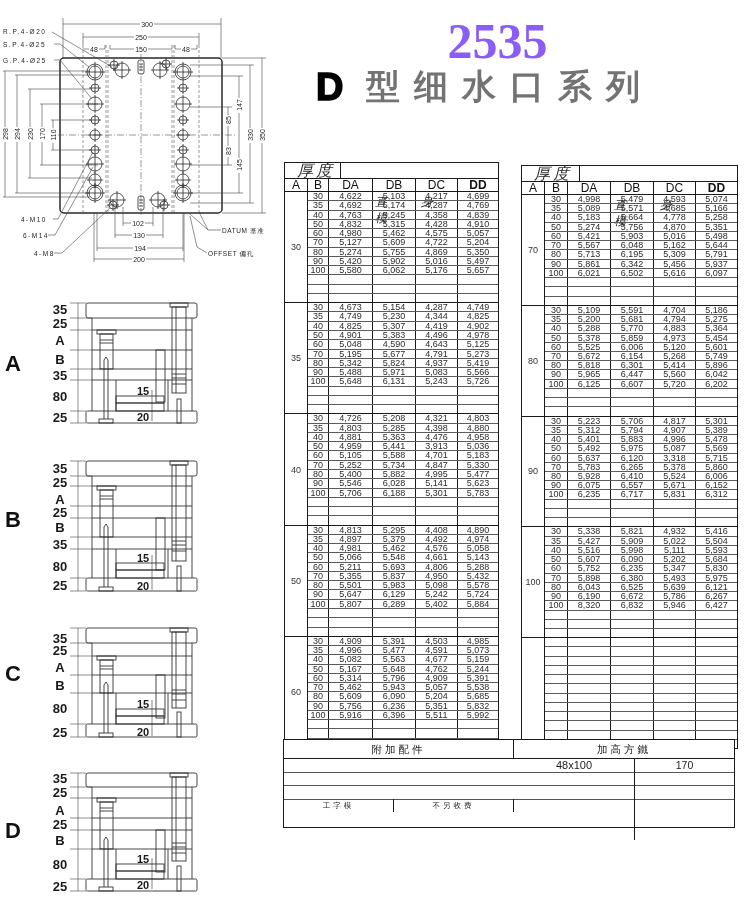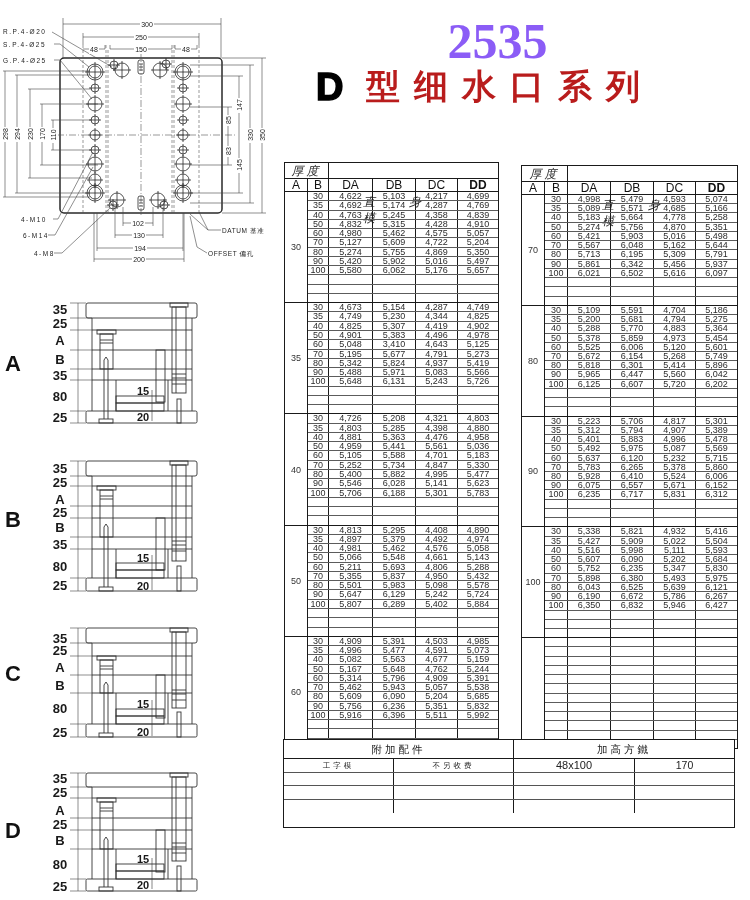--- a/index.html
+++ b/index.html
@@ -4,21 +4,21 @@
 <style>
   * { box-sizing: border-box; margin: 0; padding: 0; }
   html, body { width: 750px; height: 900px; background: #ffffff; overflow: hidden; }
   body { position: relative; font-family: "Liberation Sans", sans-serif; color: #222; }
 
   .title-num { position: absolute; left: 420px; top: 16px; width: 155px; text-align: center;
     font-family: "Liberation Serif", serif; font-weight: bold; font-size: 50px; line-height: 50px; color: #8b5cf6; }
   .title-letter { position: absolute; left: 316px; top: 68px; font-family: "Liberation Sans", sans-serif;
     font-weight: bold; font-size: 38px; line-height: 38px; color: #000; -webkit-text-stroke: 1.6px #000; }
   .title-name { position: absolute; left: 366px; top: 67px; font-family: "DejaVu Sans", sans-serif;
-    font-weight: bold; font-size: 34px; line-height: 38px; letter-spacing: 14px; color: #b91c1c; white-space: nowrap; }
+    font-weight: bold; font-size: 34px; line-height: 38px; letter-spacing: 14px; color: #737373; white-space: nowrap; }
 
   svg.draw { position: absolute; left: 0; top: 0; }
   svg.draw .ln { stroke: #2a2a2a; fill: none; stroke-width: 0.8; }
   svg.draw .thin { stroke: #444; fill: none; stroke-width: 0.6; }
   svg.draw .dash { stroke: #555; fill: none; stroke-width: 0.6; stroke-dasharray: 3 2; }
   svg.draw .cl { stroke: #555; fill: none; stroke-width: 0.6; stroke-dasharray: 7 2 1 2; }
   svg.draw .bg { fill: #fff; stroke: none; }
   svg.draw text { stroke: none; }
   .dim { font-family: "Liberation Sans", sans-serif; font-size: 7px; fill: #222; text-anchor: middle; }
   .lbl { font-family: "Liberation Sans", sans-serif; font-size: 6.5px; fill: #222; letter-spacing: 1.5px; }
@@ -27,22 +27,22 @@
   .vl { font-family: "Liberation Sans", sans-serif; font-weight: bold; font-size: 22px; fill: #111; text-anchor: middle; }
   .sv { stroke: #333; fill: none; stroke-width: 0.9; }
 
   
   .tbl { position: absolute; border: 1.5px solid #1a1a1a; background: #fff; color: #2b2b2b; }
   .tbl.left { left: 284px; top: 162px; width: 215px; height: 586px;
     --ab: 44px; --a: 23px; --cols: 23px 21px 44px 43px 42px 1fr; --rest: 21px 44px 43px 42px 1fr; }
   .tbl.right { left: 521px; top: 165px; width: 217px; height: 584px;
     --ab: 46px; --a: 23px; --cols: 23px 23px 43px 43px 42px 1fr; --rest: 23px 43px 43px 42px 1fr; }
   .h1 { display: flex; height: 16px; border-bottom: 1px solid #1a1a1a; }
-  .h1 .th-thick { width: var(--ab); border-right: 1.5px solid #1a1a1a; text-align: center; line-height: 16px;
-    font-family: "DejaVu Serif", serif; font-style: italic; font-size: 12px; letter-spacing: 3px; }
+  .h1 .th-thick { width: var(--ab); border-right: 1.5px solid #1a1a1a; text-align: left; line-height: 16px;
+    font-family: "DejaVu Serif", serif; font-style: italic; font-size: 16px; letter-spacing: 3px; margin-left: 12px; }
   .h1 .th-type { flex: 1; line-height: 16px; font-family: Liberation Mono, monospace;
     font-style: italic; font-size: 12px; letter-spacing: 34px; padding-left: 34px; margin-top: 32px; }
   .h2 { display: grid; grid-template-columns: var(--cols); height: 13px; border-bottom: 1px solid #1a1a1a; }
   .h2 > div { border-right: 1px solid #1a1a1a; text-align: center; font-size: 12px; line-height: 13px; color: #111; }
   .h2 > div:last-child { border-right: none; font-weight: bold; }
   .tbody { display: flex; flex-direction: column; height: calc(100% - 29px); }
   .grp { flex: 1; display: flex; border-bottom: 1.5px solid #1a1a1a; min-height: 0; }
   .grp:last-child { border-bottom: none; }
   .acell { width: var(--a); border-right: 1px solid #1a1a1a; display: flex; align-items: center;
     justify-content: center; font-size: 9px; color: #333; }
@@ -55,21 +55,21 @@
   
   .acc { position: absolute; left: 283px; top: 739px; width: 452px; height: 89px; border: 1.5px solid #1a1a1a; background: #fff; }
   .acc-h { display: grid; grid-template-columns: 230px 1fr; height: 19px; border-bottom: 1.5px solid #1a1a1a; }
   .acc-h > div { text-align: center; line-height: 18px; font-family: "DejaVu Serif", serif; font-size: 10.5px; letter-spacing: 3px; color: #222; }
   .acc-h > div:first-child { border-right: 1.5px solid #1a1a1a; }
   .acc-r { display: grid; grid-template-columns: 110px 120px 121px 1fr; height: 13.6px; border-bottom: 1px solid #555; }
   .acc-r:last-child { border-bottom: none; }
   .acc-r > div { border-right: 1px solid #1a1a1a; text-align: center; line-height: 13px; color: #222; }
   .acc-r > div:nth-child(2) { border-right: 1.5px solid #1a1a1a; }
   .acc-r > div:last-child { border-right: none; }
-  .acc-r .t-small { font-family: "DejaVu Serif", serif; font-size: 7.5px; letter-spacing: 3px; }
+  .acc-r .t-small { font-family: "DejaVu Serif", serif; font-size: 7.5px; letter-spacing: 3px; margin-top: 40px; }
   .acc-r .t-size { font-family: Liberation Sans, sans-serif; font-size: 11px; text-align: center; }
   .acc-r .t-num { font-family: "Liberation Sans", sans-serif; font-size: 10.5px; }
 </style>
 </head>
 <body>
 
 <div class="title-num">2535</div>
 <div class="title-letter">D</div>
 <div class="title-name">型细水口系列</div>
 
@@ -449,21 +449,21 @@
           <div class="row">
             <div class="cell">50</div>
             <div class="cell">4,901</div>
             <div class="cell">5,383</div>
             <div class="cell">4,496</div>
             <div class="cell">4,978</div>
           </div>
           <div class="row">
             <div class="cell">60</div>
             <div class="cell">5,048</div>
-            <div class="cell">3,410</div>
+            <div class="cell">4,590</div>
             <div class="cell">4,643</div>
             <div class="cell">5,125</div>
           </div>
           <div class="row">
             <div class="cell">70</div>
             <div class="cell">5,195</div>
             <div class="cell">5,677</div>
             <div class="cell">4,791</div>
             <div class="cell">5,273</div>
           </div>
@@ -532,21 +532,21 @@
             <div class="cell">40</div>
             <div class="cell">4,881</div>
             <div class="cell">5,363</div>
             <div class="cell">4,476</div>
             <div class="cell">4,958</div>
           </div>
           <div class="row">
             <div class="cell">50</div>
             <div class="cell">4,959</div>
             <div class="cell">5,441</div>
-            <div class="cell">5,561</div>
+            <div class="cell">3,913</div>
             <div class="cell">5,036</div>
           </div>
           <div class="row">
             <div class="cell">60</div>
             <div class="cell">5,105</div>
             <div class="cell">5,588</div>
             <div class="cell">4,701</div>
             <div class="cell">5,183</div>
           </div>
           <div class="row">
@@ -1001,21 +1001,21 @@
             <div class="cell">50</div>
             <div class="cell">5,492</div>
             <div class="cell">5,975</div>
             <div class="cell">5,087</div>
             <div class="cell">5,569</div>
           </div>
           <div class="row">
             <div class="cell">60</div>
             <div class="cell">5,637</div>
             <div class="cell">6,120</div>
-            <div class="cell">5,232</div>
+            <div class="cell">3,318</div>
             <div class="cell">5,715</div>
           </div>
           <div class="row">
             <div class="cell">70</div>
             <div class="cell">5,783</div>
             <div class="cell">6,265</div>
             <div class="cell">5,378</div>
             <div class="cell">5,860</div>
           </div>
           <div class="row">
@@ -1116,21 +1116,21 @@
           </div>
           <div class="row">
             <div class="cell">90</div>
             <div class="cell">6,190</div>
             <div class="cell">6,672</div>
             <div class="cell">5,786</div>
             <div class="cell">6,267</div>
           </div>
           <div class="row">
             <div class="cell">100</div>
-            <div class="cell">6,350</div>
+            <div class="cell">8,320</div>
             <div class="cell">6,832</div>
             <div class="cell">5,946</div>
             <div class="cell">6,427</div>
           </div>
           <div class="row">
             <div class="cell"></div>
             <div class="cell"></div>
             <div class="cell"></div>
             <div class="cell"></div>
             <div class="cell"></div>

